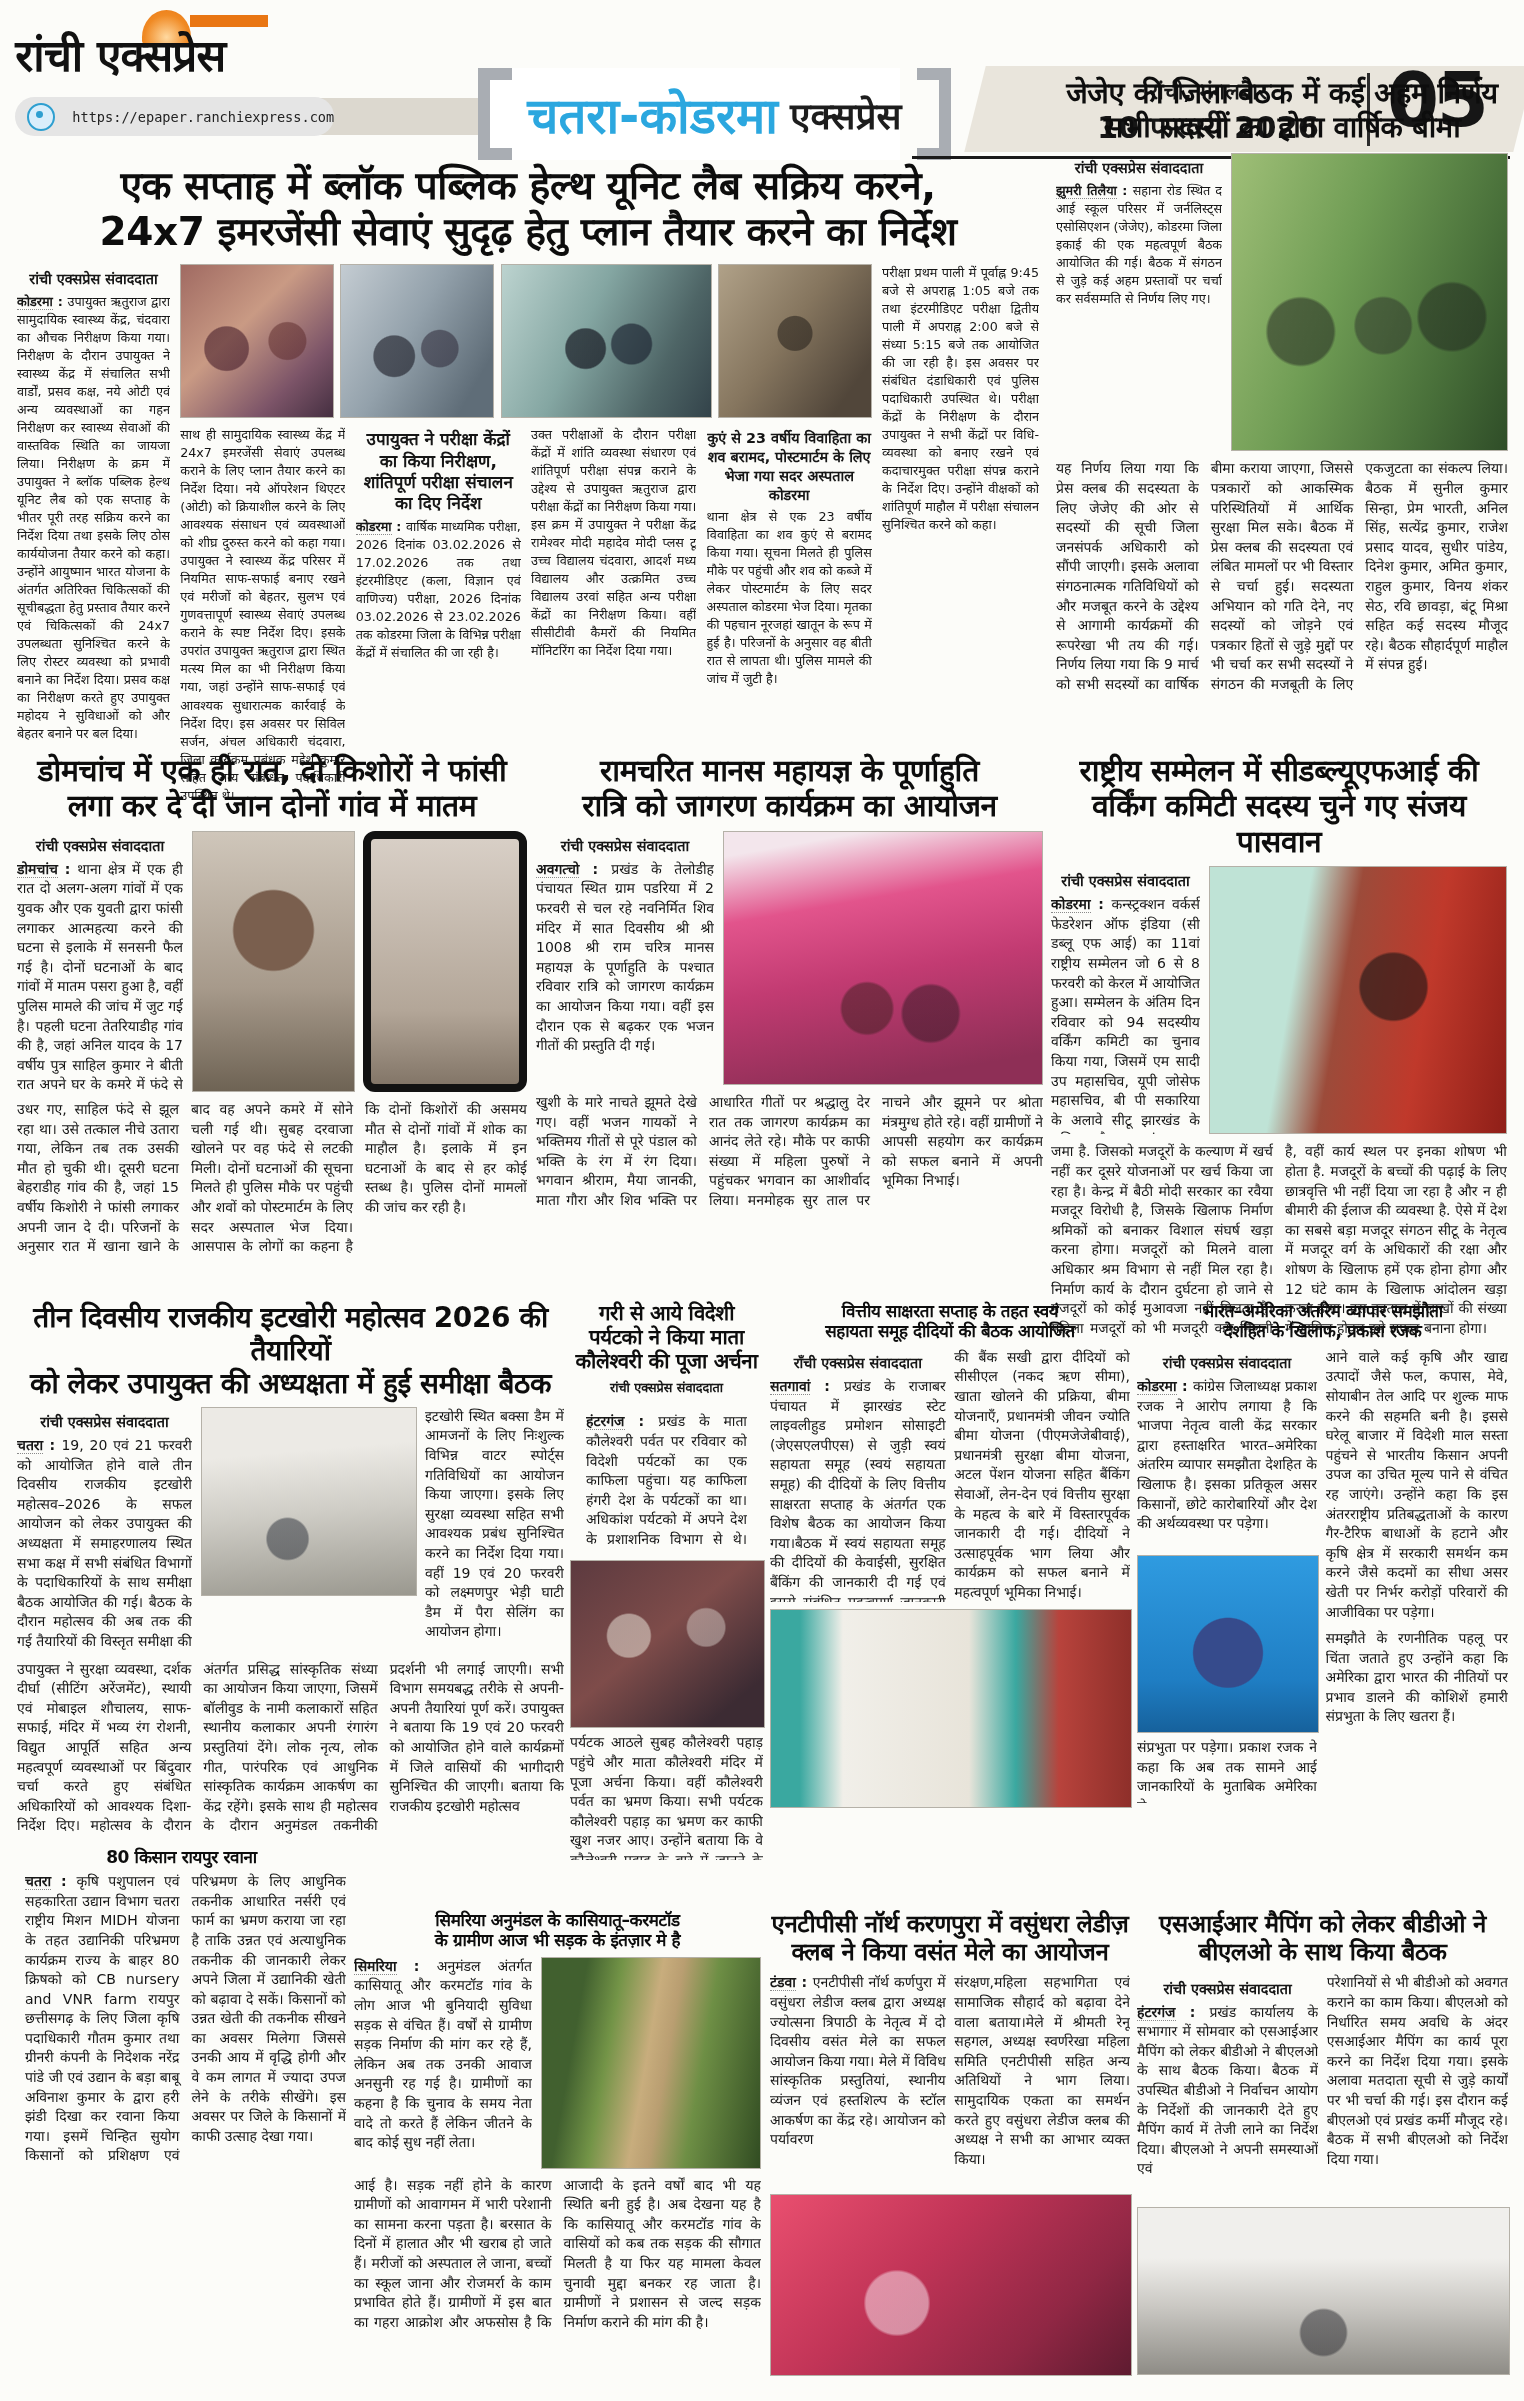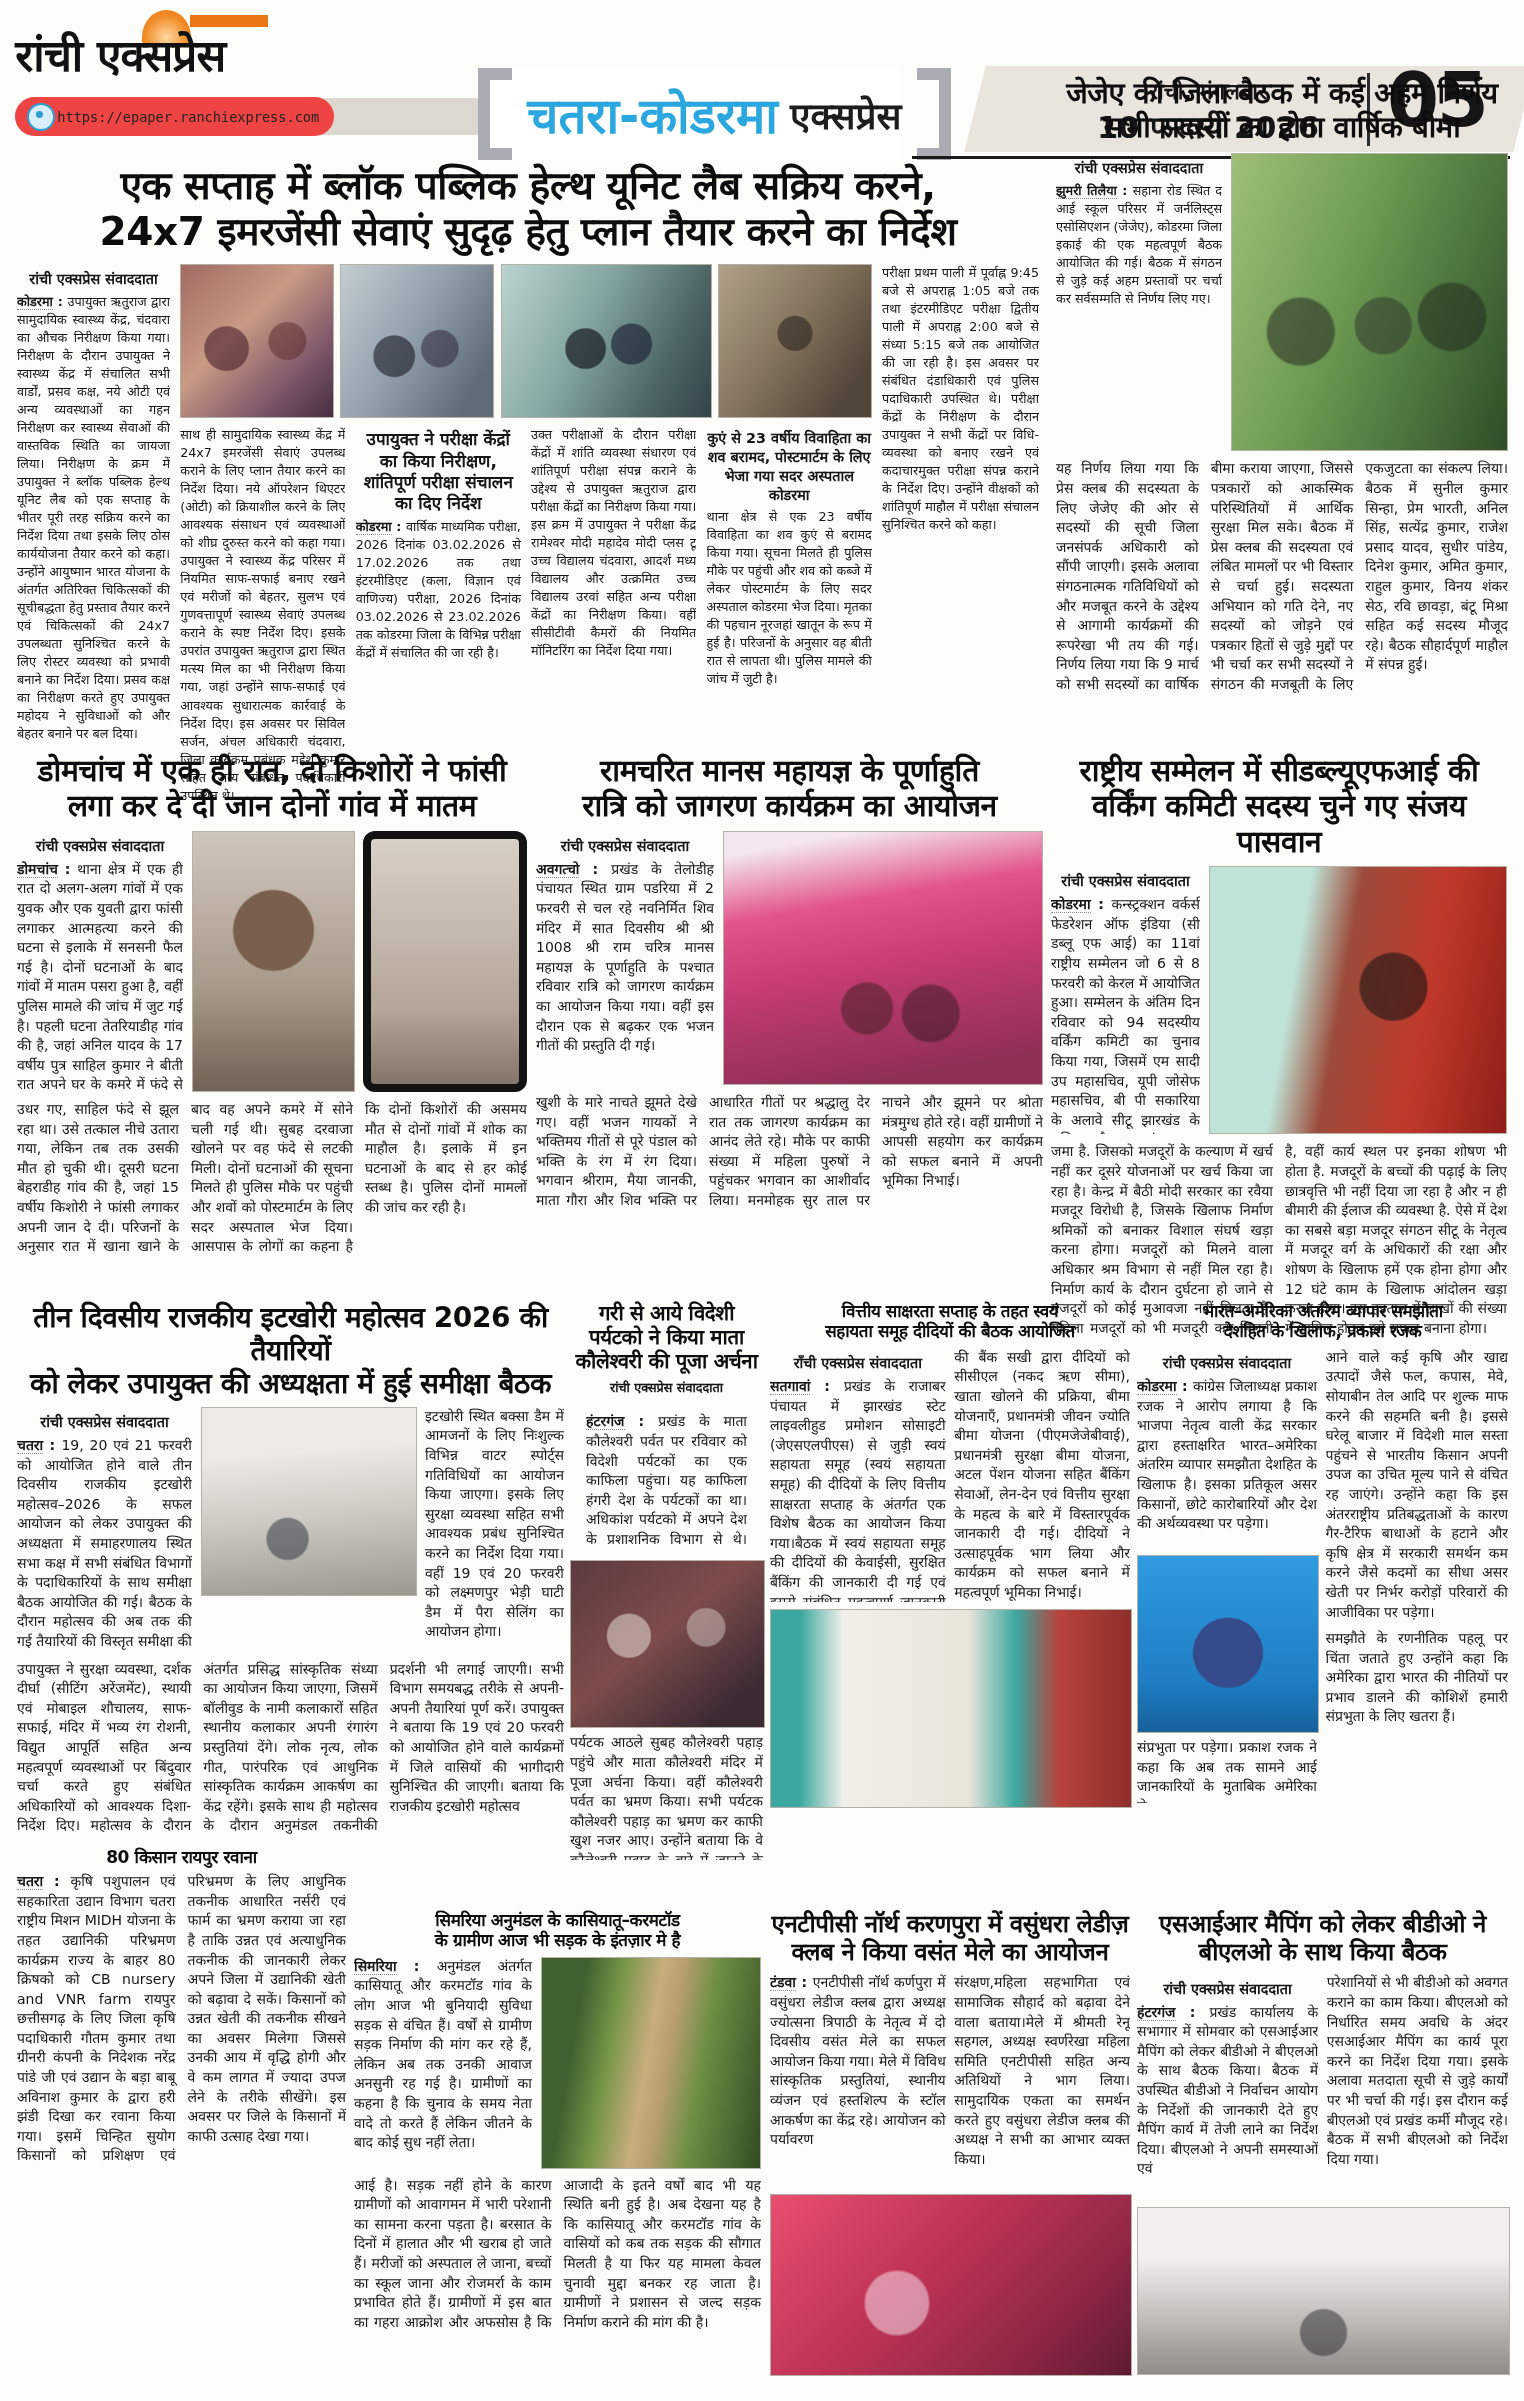--- a/index.html
+++ b/index.html
@@ -5,21 +5,21 @@
   html,body{margin:0;padding:0;background:#888;}
   #page{position:relative;width:1525px;height:2401px;background:#fcfcf9;overflow:hidden;
         font-family:"DejaVu Sans",sans-serif;color:#161616;}
   .abs{position:absolute;}
   .clip{overflow:hidden;}
   
   .logo-text{font-size:44px;font-weight:bold;letter-spacing:-0.8px;position:relative;z-index:2;color:#111;}
   .sun{position:absolute;width:49px;height:34px;border-radius:50% 50% 3.4px 3.4px/80% 80% 3.4px 3.4px;
        background:radial-gradient(circle at 50% 80%,#ffd9a0,#f08a24 60%,#e97613);z-index:1;}
   .sun-tag{position:absolute;width:78px;height:12px;background:#e97613;z-index:1;}
-  .url-bar{background:#ef4444;border-radius:20.4px;display:flex;align-items:center;gap:2px;padding:0 12px;}
+  .url-bar{background:#e5e5e5;border-radius:20.4px;display:flex;align-items:center;gap:17px;padding:0 12px;}
   .click-icon{width:24px;height:24px;border-radius:50%;border:2.5px solid #2e9fd0;background:#d9eefb;position:relative;flex:none;}
   .click-icon::after{content:"";position:absolute;left:6.8px;top:6.8px;width:6.8px;height:6.8px;border-radius:50%;background:#2e9fd0;}
   .url-text{font-family:"DejaVu Sans Mono",monospace;font-size:13.6px;color:#222;}
   .header-strip{background:#dcd8cf;}
   .banner{display:flex;align-items:stretch;background:#fff;}
   .bracket{width:22px;flex:none;}
   .bracket.l{border-left:12.7px solid #a9adb3;border-top:12.7px solid #a9adb3;border-bottom:12.7px solid #a9adb3;}
   .bracket.r{border-right:12.7px solid #a9adb3;border-top:12.7px solid #a9adb3;border-bottom:12.7px solid #a9adb3;}
   .banner-inner{display:flex;align-items:center;justify-content:center;gap:12px;padding:0 15.3px;white-space:nowrap;}
   .ed-blue{font-size:49px;font-weight:bold;color:#2ba7df;}
@@ -279,21 +279,21 @@
       </div>
       <div class="clip" style="flex:1;">
         <p class="body-sm" style="margin:0;">आने वाले कई कृषि और खाद्य उत्पादों जैसे फल, कपास, मेवे, सोयाबीन तेल आदि पर शुल्क माफ करने की सहमति बनी है। इससे घरेलू बाजार में विदेशी माल सस्ता पहुंचने से भारतीय किसान अपनी उपज का उचित मूल्य पाने से वंचित रह जाएंगे। उन्होंने कहा कि इस अंतरराष्ट्रीय प्रतिबद्धताओं के कारण गैर-टैरिफ बाधाओं के हटाने और कृषि क्षेत्र में सरकारी समर्थन कम करने जैसे कदमों का सीधा असर खेती पर निर्भर करोड़ों परिवारों की आजीविका पर पड़ेगा।</p>
         <p class="body-sm" style="margin:6.8px 0 0;">समझौते के रणनीतिक पहलू पर चिंता जताते हुए उन्होंने कहा कि अमेरिका द्वारा भारत की नीतियों पर प्रभाव डालने की कोशिशें हमारी संप्रभुता के लिए खतरा हैं।</p>
       </div>
     </div>
   </div>
 
   <div class="abs" style="left:17px;top:1847px;width:329px;height:539px;">
     <div class="hl hl-30">80 किसान रायपुर रवाना</div>
-    <div class="cols2 body-sm clip" style="margin-top:5.1px;height:500px;">
+    <div class="cols2 body-sm clip" style="margin-top:5.1px;height:500px;margin-left:8px;">
       <span class="loc">चतरा</span><span class="sep"> : </span><span>कृषि पशुपालन एवं सहकारिता उद्यान विभाग चतरा राष्ट्रीय मिशन MIDH योजना के तहत उद्यानिकी परिभ्रमण कार्यक्रम राज्य के बाहर 80 क्रिषको को CB nursery and VNR farm रायपुर छत्तीसगढ़ के लिए जिला कृषि पदाधिकारी गौतम कुमार तथा ग्रीनरी कंपनी के निदेशक नरेंद्र पांडे जी एवं उद्यान के बड़ा बाबू अविनाश कुमार के द्वारा हरी झंडी दिखा कर रवाना किया गया। इसमें चिन्हित सुयोग किसानों को प्रशिक्षण एवं परिभ्रमण के लिए आधुनिक तकनीक आधारित नर्सरी एवं फार्म का भ्रमण कराया जा रहा है ताकि उन्नत एवं अत्याधुनिक तकनीक की जानकारी लेकर अपने जिला में उद्यानिकी खेती को बढ़ावा दे सकें। किसानों को उन्नत खेती की तकनीक सीखने का अवसर मिलेगा जिससे उनकी आय में वृद्धि होगी और वे कम लागत में ज्यादा उपज लेने के तरीके सीखेंगे। इस अवसर पर जिले के किसानों में काफी उत्साह देखा गया।</span>
     </div>
   </div>
 
   <div class="abs" style="left:354px;top:1910px;width:407px;height:477px;">
     <div class="hl hl-30">सिमरिया अनुमंडल के कासियातू–करमटॉड</div>
     <div class="hl hl-30">के ग्रामीण आज भी सड़क के इंतज़ार मे है</div>
     <div class="flexrow" style="margin-top:6.8px;height:212px;">
       <div class="clip" style="width:178px;">
         <p class="body-sm" style="margin:0;">

